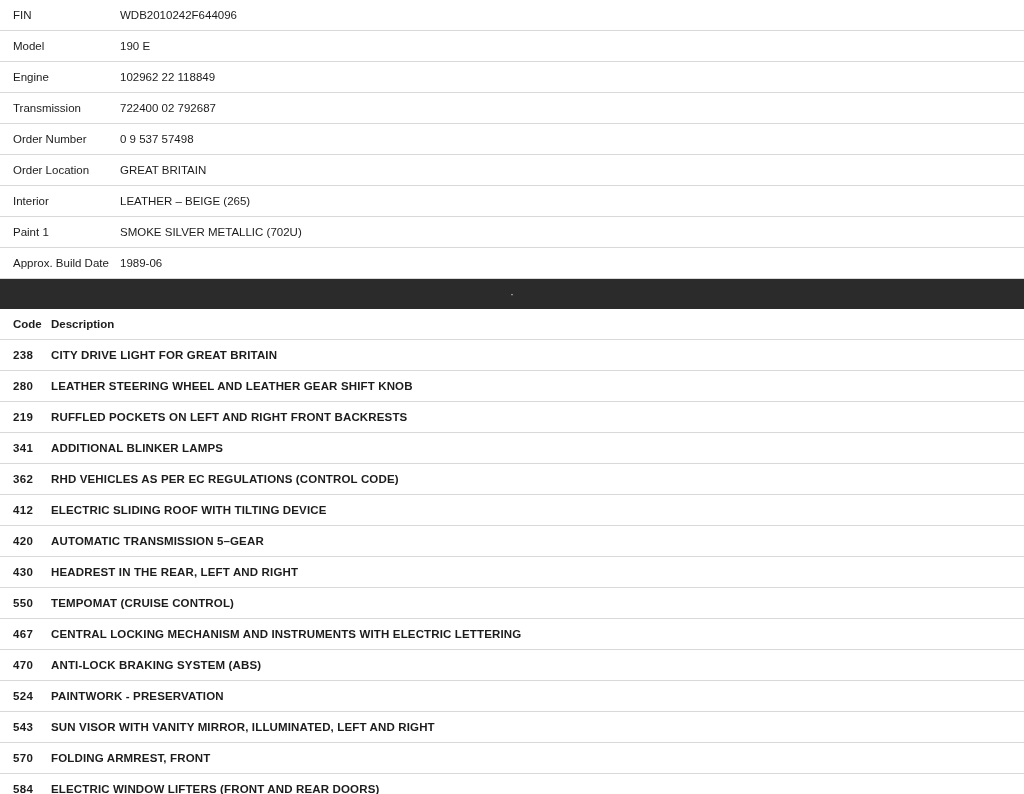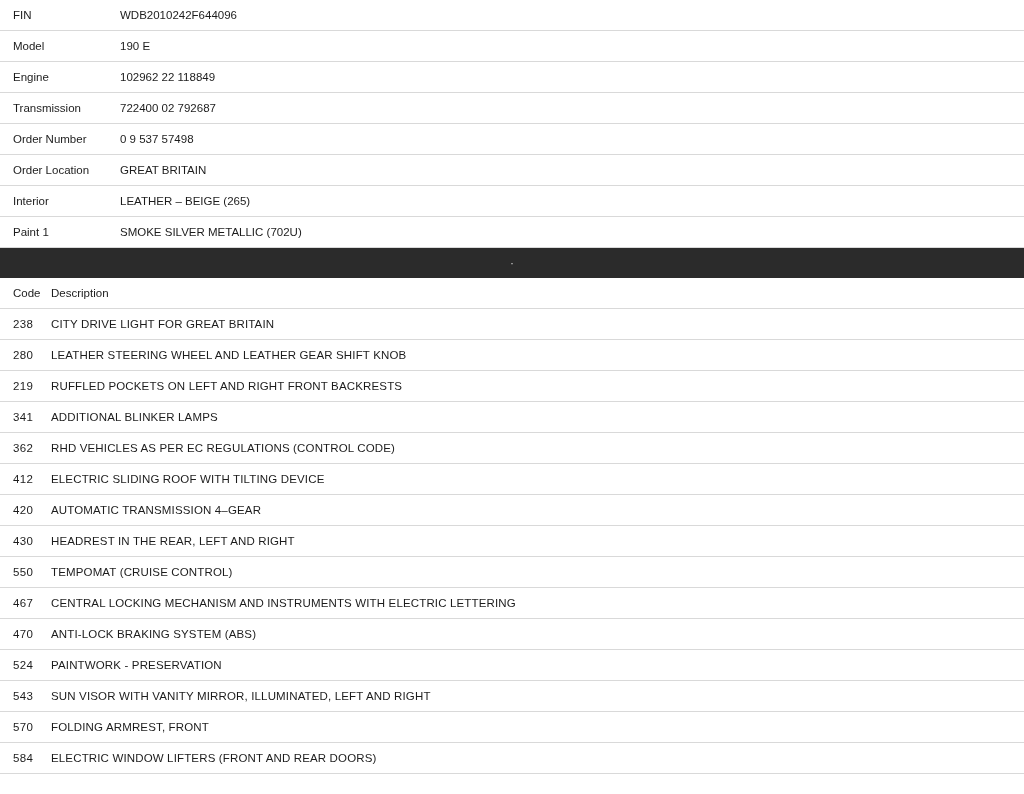--- a/index.html
+++ b/index.html
@@ -80,21 +80,21 @@
   }
   .codes-table th,
   .codes-table td {
     padding: 8px 0 8px 0;
     font-size: 11.5px;
     line-height: 14px;
     text-align: left;
     vertical-align: middle;
     height: 27px;
     box-sizing: border-box;
-    font-weight: normal;
+    font-weight: bold;
   }
   .col-code {
     width: 51px;
     padding-left: 13px !important;
   }
   .col-desc {
     padding-left: 0 !important;
     margin-left: 48px;
   }
   .codes-head th {
@@ -140,20 +140,24 @@
         <td class="spec-label">Order Location</td>
         <td class="spec-value">GREAT BRITAIN</td>
       </tr>
       <tr>
         <td class="spec-label">Interior</td>
         <td class="spec-value">LEATHER – BEIGE (265)</td>
       </tr>
       <tr>
         <td class="spec-label">Paint 1</td>
         <td class="spec-value">SMOKE SILVER METALLIC (702U)</td>
+      </tr>
+      <tr>
+        <td class="spec-label">Approx. Build Date</td>
+        <td class="spec-value">1989-06</td>
       </tr>
     </tbody>
   </table>
 
   <div class="dark-bar">
     <span class="dot">·</span>
   </div>
 
   <table class="codes-table">
     <thead>
@@ -182,21 +186,21 @@
       <tr>
         <td class="col-code">362</td>
         <td class="col-desc">RHD VEHICLES AS PER EC REGULATIONS (CONTROL CODE)</td>
       </tr>
       <tr>
         <td class="col-code">412</td>
         <td class="col-desc">ELECTRIC SLIDING ROOF WITH TILTING DEVICE</td>
       </tr>
       <tr>
         <td class="col-code">420</td>
-        <td class="col-desc">AUTOMATIC TRANSMISSION 4–GEAR</td>
+        <td class="col-desc">AUTOMATIC TRANSMISSION 5–GEAR</td>
       </tr>
       <tr>
         <td class="col-code">430</td>
         <td class="col-desc">HEADREST IN THE REAR, LEFT AND RIGHT</td>
       </tr>
       <tr>
         <td class="col-code">550</td>
         <td class="col-desc">TEMPOMAT (CRUISE CONTROL)</td>
       </tr>
       <tr>

